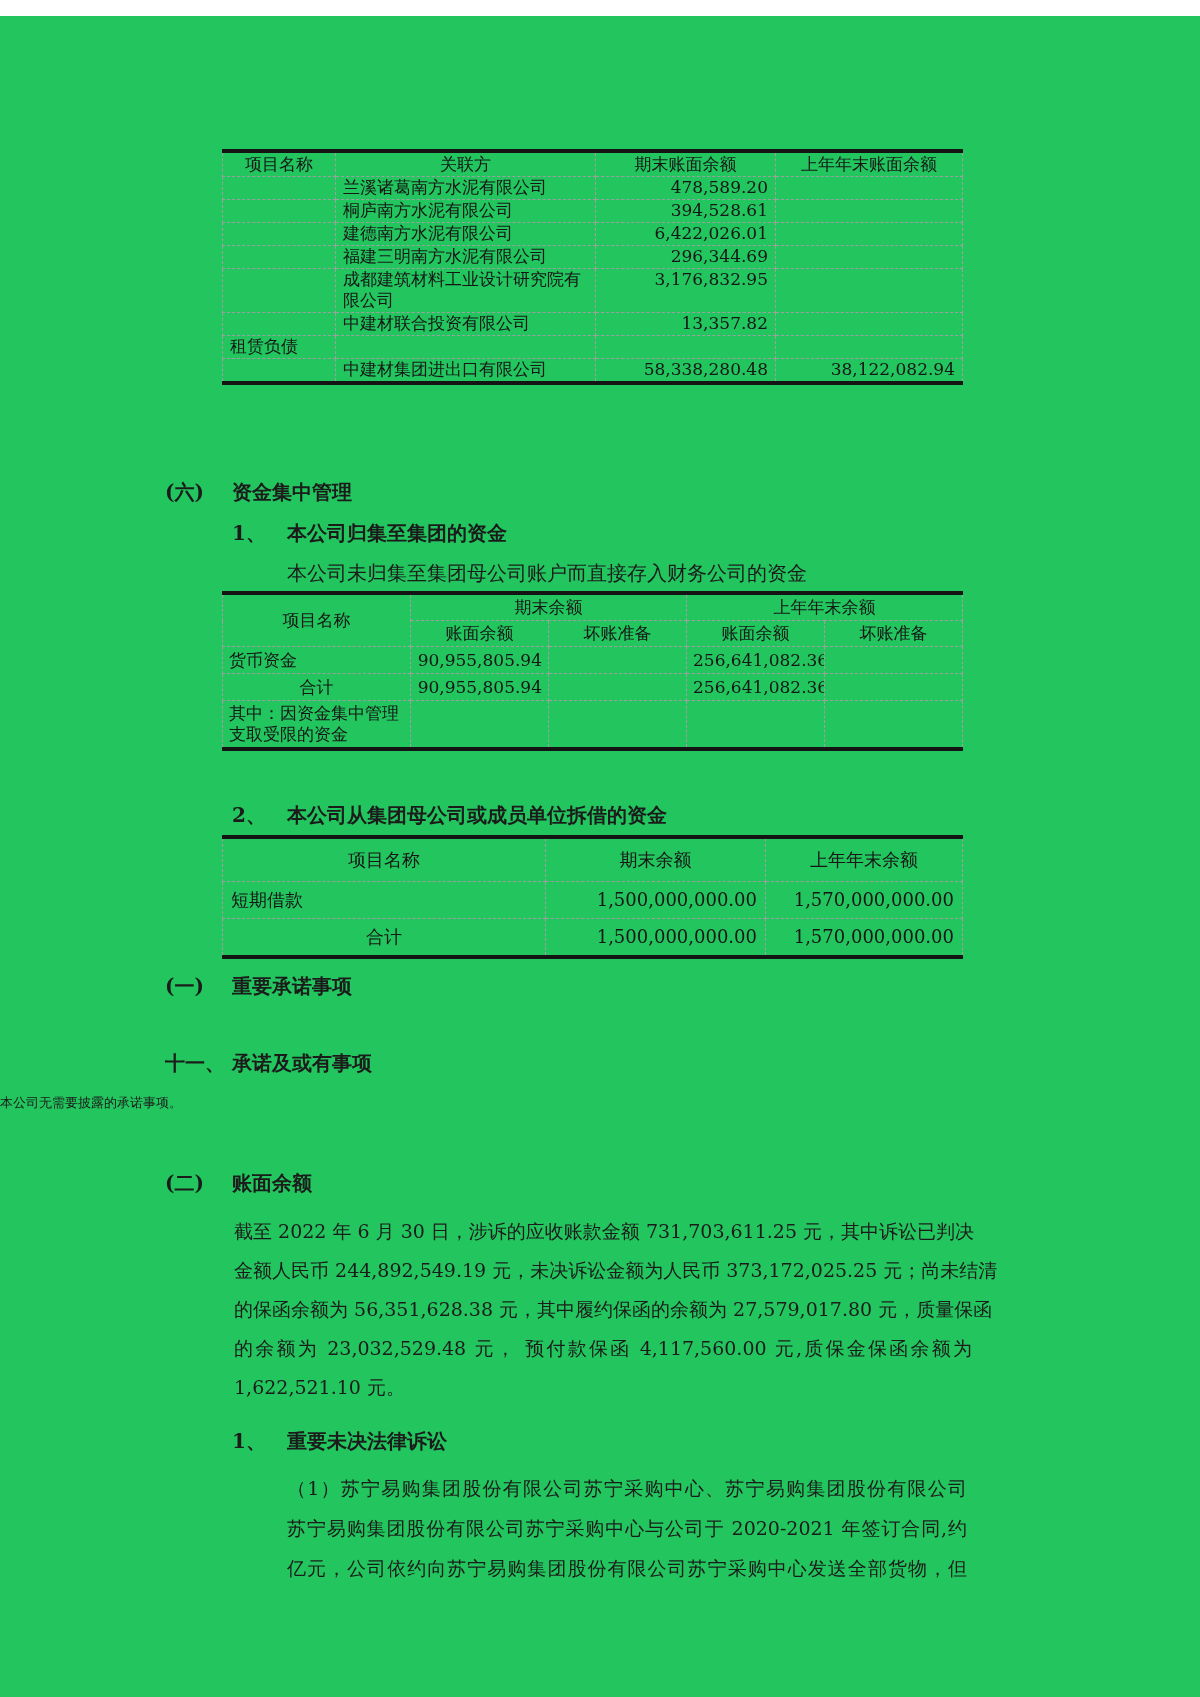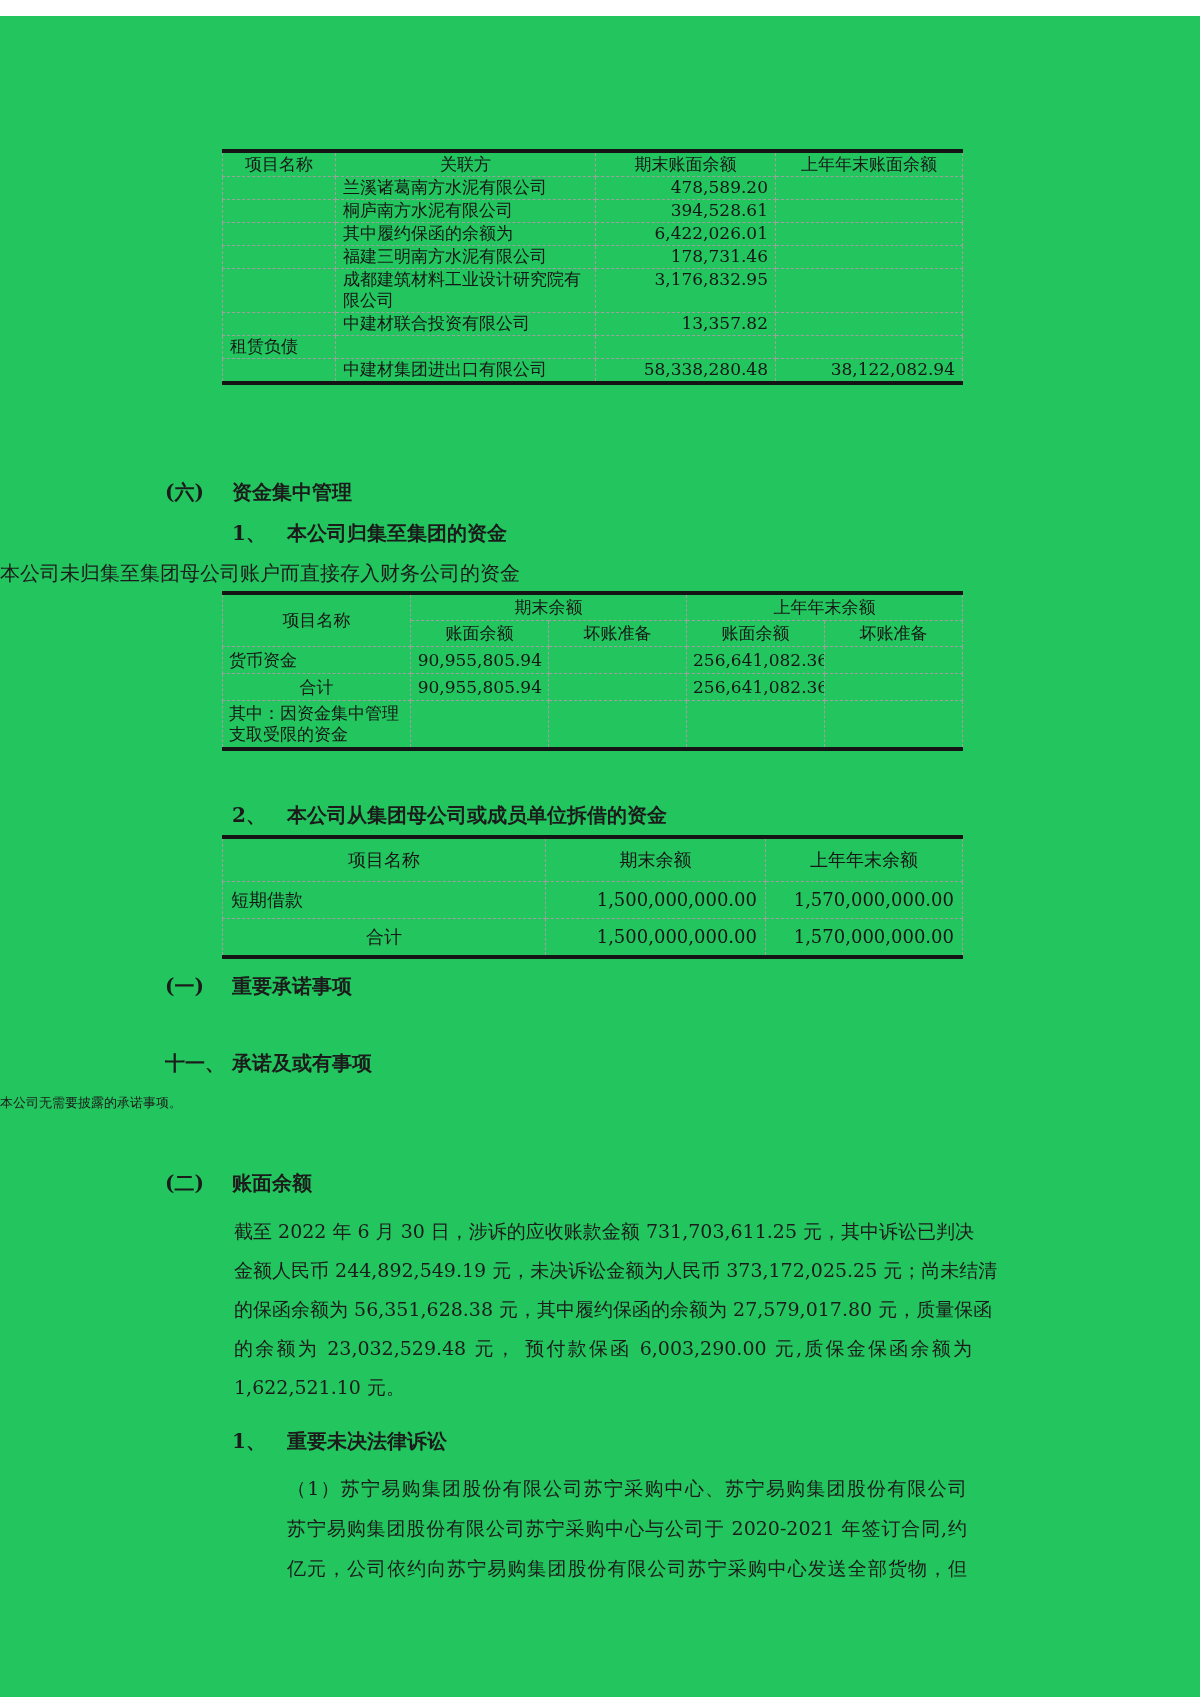--- a/index.html
+++ b/index.html
@@ -42,21 +42,21 @@
   .c-num { text-align: right; }
   .c-center { text-align: center; }
   .c-left { text-align: left; }
 
   
   .hrow { padding-left: 165px; font-size: 20px; font-weight: bold; line-height: 25px; }
   .hrow .hlabel { display: inline-block; width: 67px; }
   .hrow2 { padding-left: 232px; font-size: 20px; font-weight: bold; line-height: 25px; }
   .hrow2 .hnum { display: inline-block; width: 55px; }
   .bodyline { font-size: 13px; line-height: 26px; }
-  .descline { font-size: 20px; line-height: 26px; }
+  .descline { padding-left: 287px; font-size: 20px; line-height: 26px; }
 
   .para { margin-left: 234px; width: 738px; font-size: 19px; }
   .para .pline {
     line-height: 39px;
     white-space: nowrap;
     text-align: justify;
     text-align-last: justify;
   }
   .para .pline.plast { text-align-last: left; }
 
@@ -113,28 +113,28 @@
           <td class="c-num"></td>
         </tr>
         <tr>
           <td class="c-left"></td>
           <td class="c-left">桐庐南方水泥有限公司</td>
           <td class="c-num">394,528.61</td>
           <td class="c-num"></td>
         </tr>
         <tr>
           <td class="c-left"></td>
-          <td class="c-left">其中履约保函的余额为</td>
+          <td class="c-left">建德南方水泥有限公司</td>
           <td class="c-num">6,422,026.01</td>
           <td class="c-num"></td>
         </tr>
         <tr>
           <td class="c-left"></td>
           <td class="c-left">福建三明南方水泥有限公司</td>
-          <td class="c-num">178,731.46</td>
+          <td class="c-num">296,344.69</td>
           <td class="c-num"></td>
         </tr>
         <tr>
           <td class="c-left"></td>
           <td class="c-left">成都建筑材料工业设计研究院有限公司</td>
           <td class="c-num" style="vertical-align:top;text-align:right;">3,176,832.95</td>
           <td class="c-num"></td>
         </tr>
         <tr>
           <td class="c-left"></td>
@@ -260,21 +260,21 @@
   <div class="bodyline mt-b1">本公司无需要披露的承诺事项。</div>
 
   <div class="hrow mt-two">
     <span class="hlabel">(二)</span><span class="htitle">账面余额</span>
   </div>
 
   <div class="para mt-p1">
     <div class="pline">截至 2022 年 6 月 30 日，涉诉的应收账款金额 731,703,611.25 元，其中诉讼已判决</div>
     <div class="pline">金额人民币 244,892,549.19 元，未决诉讼金额为人民币 373,172,025.25 元；尚未结清</div>
     <div class="pline">的保函余额为 56,351,628.38 元，其中履约保函的余额为 27,579,017.80 元，质量保函</div>
-    <div class="pline">的余额为 23,032,529.48 元， 预付款保函 6,003,290.00 元,质保金保函余额为</div>
+    <div class="pline">的余额为 23,032,529.48 元， 预付款保函 4,117,560.00 元,质保金保函余额为</div>
     <div class="pline plast">1,622,521.10 元。</div>
   </div>
 
   <div class="hrow2 mt-law">
     <span class="hnum">1、</span><span class="htitle">重要未决法律诉讼</span>
   </div>
 
   <div class="para2 mt-p2">
     <div class="pline">（1）苏宁易购集团股份有限公司苏宁采购中心、苏宁易购集团股份有限公司</div>
     <div class="pline">苏宁易购集团股份有限公司苏宁采购中心与公司于 2020-2021 年签订合同,约</div>

